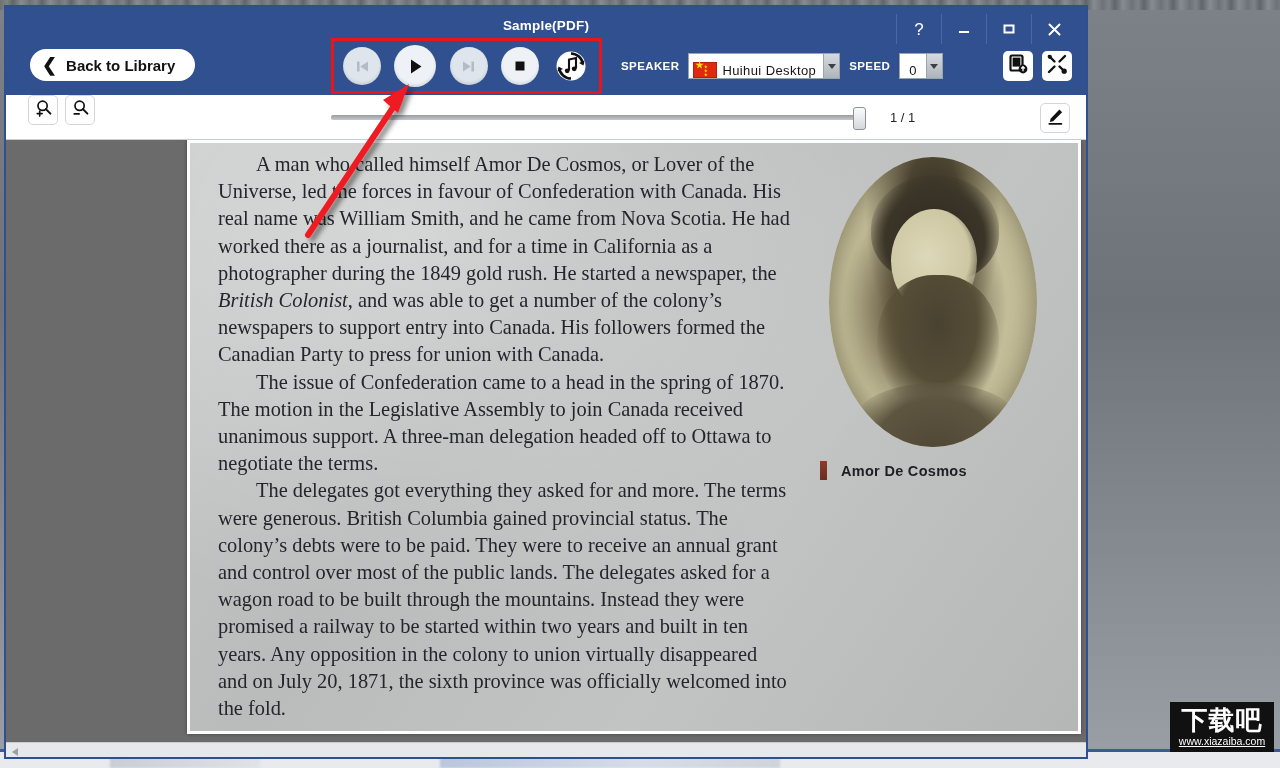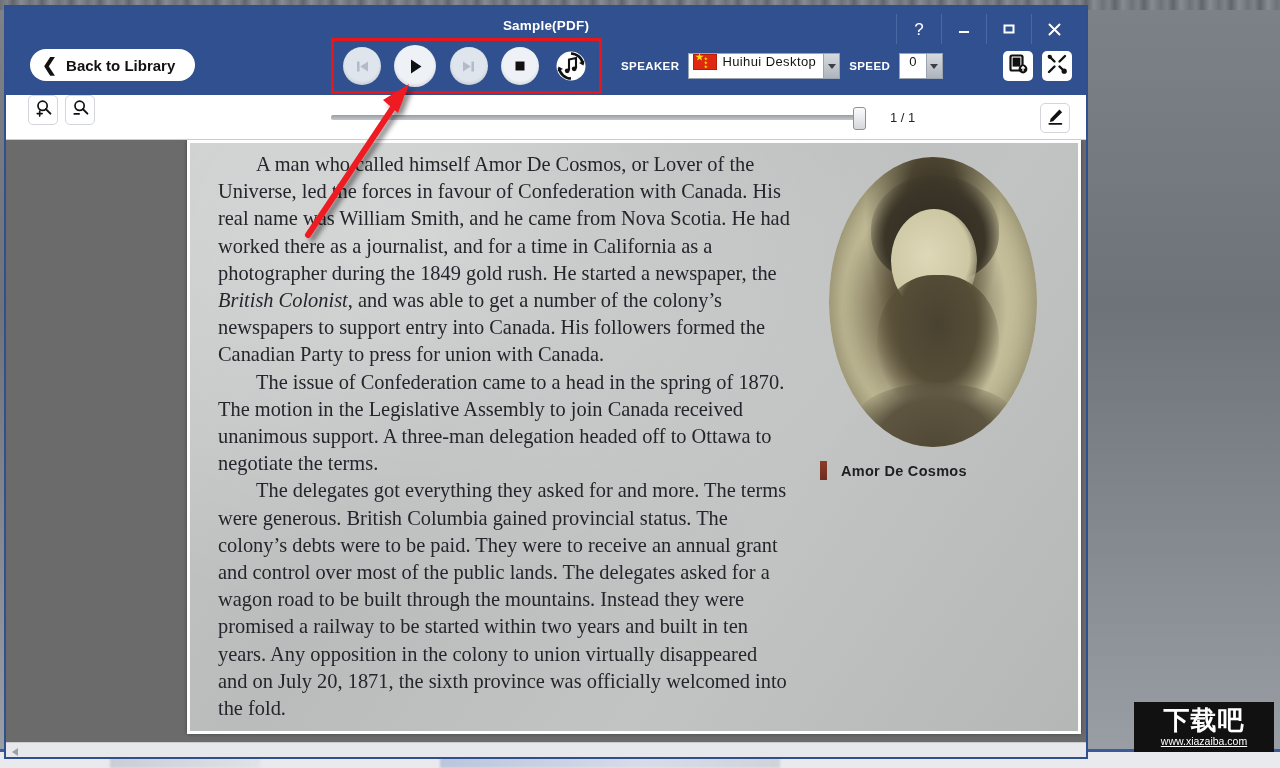--- a/index.html
+++ b/index.html
@@ -120,21 +120,21 @@
   .tts-controls {
     position: absolute; left: 615px; top: 46px;
     display: flex; align-items: center; gap: 9px;
     color: #ffffff; font-size: 11.5px; font-weight: bold;
     letter-spacing: .4px;
   }
   .combo {
     height: 26px;
     background: #ffffff;
     border: 1px solid #9aa3b0;
-    display: flex; align-items: flex-start;
+    display: flex; align-items: flex-end;
     box-sizing: border-box;
     cursor: pointer;
   }
   .combo .flag {
     width: 24px; height: 16px;
     margin: 0 5px 0 4px;
     background: #de2910;
     position: relative; flex: none;
     border: 1px solid #b71f0c;
     box-sizing: border-box;
@@ -341,21 +341,21 @@
   
   #annotation-arrow {
     position: absolute; left: 0; top: 0;
     width: 1280px; height: 768px;
     pointer-events: none;
   }
 
   
   #watermark {
     position: absolute; right: 6px; bottom: 16px;
-    width: 140px; height: 50px;
+    width: 104px; height: 50px;
     background: #111;
     display: flex; flex-direction: column;
     align-items: center; justify-content: center;
     color: #fff;
     line-height: 1;
   }
   #watermark .wm-cn {
     font-size: 26px; font-weight: bold; letter-spacing: 1px;
     font-family: "DejaVu Sans", sans-serif;
   }

